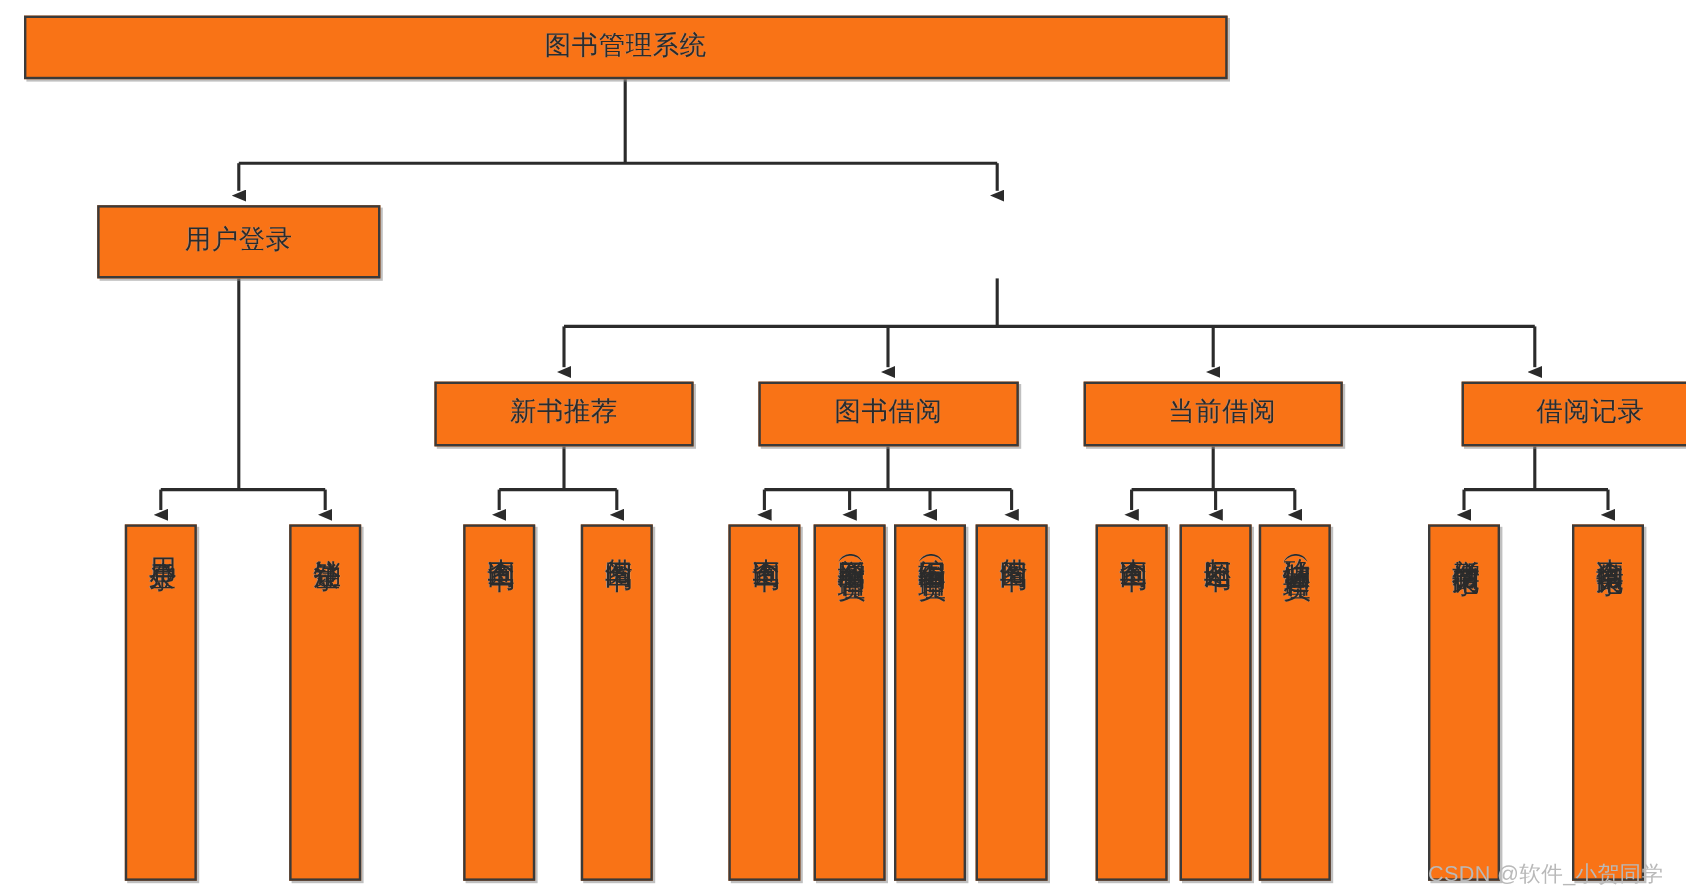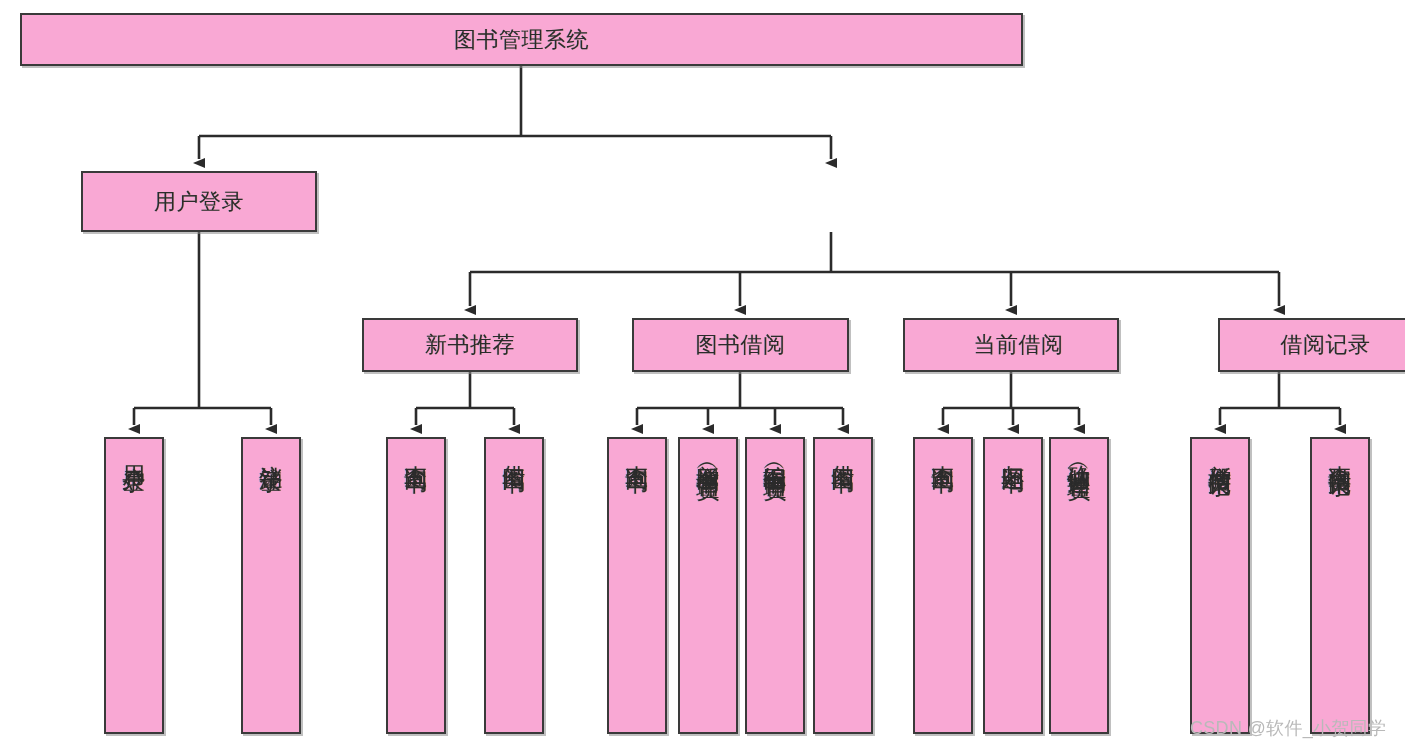--- a/index.html
+++ b/index.html
@@ -9,27 +9,28 @@
   }
   #stage{position:relative;width:1405px;height:747px;background:#ffffff;}
 
   
   #wires{position:absolute;left:0;top:0;width:1405px;height:747px;}
 
   
   .node{
     position:absolute;
     box-sizing:border-box;
-    background:#f9a8d4;
+    background:#f97316;
     border:2.5px solid #3a3a3a;
     box-shadow:2px 2px 0 rgba(140,140,140,.55);
     display:flex;
     align-items:center;
     justify-content:center;
     color:#2b2b2b;
+    font-family:Liberation Mono, monospace;
   }
   .node .lbl{
     display:block;
     line-height:1.18;
     letter-spacing:.5px;
     white-space:nowrap;
     text-shadow:0.6px 0 0 rgba(225,150,90,.45), -0.6px 0 0 rgba(110,170,230,.45);
   }
   
   .h-node .lbl{font-size:22px;}

